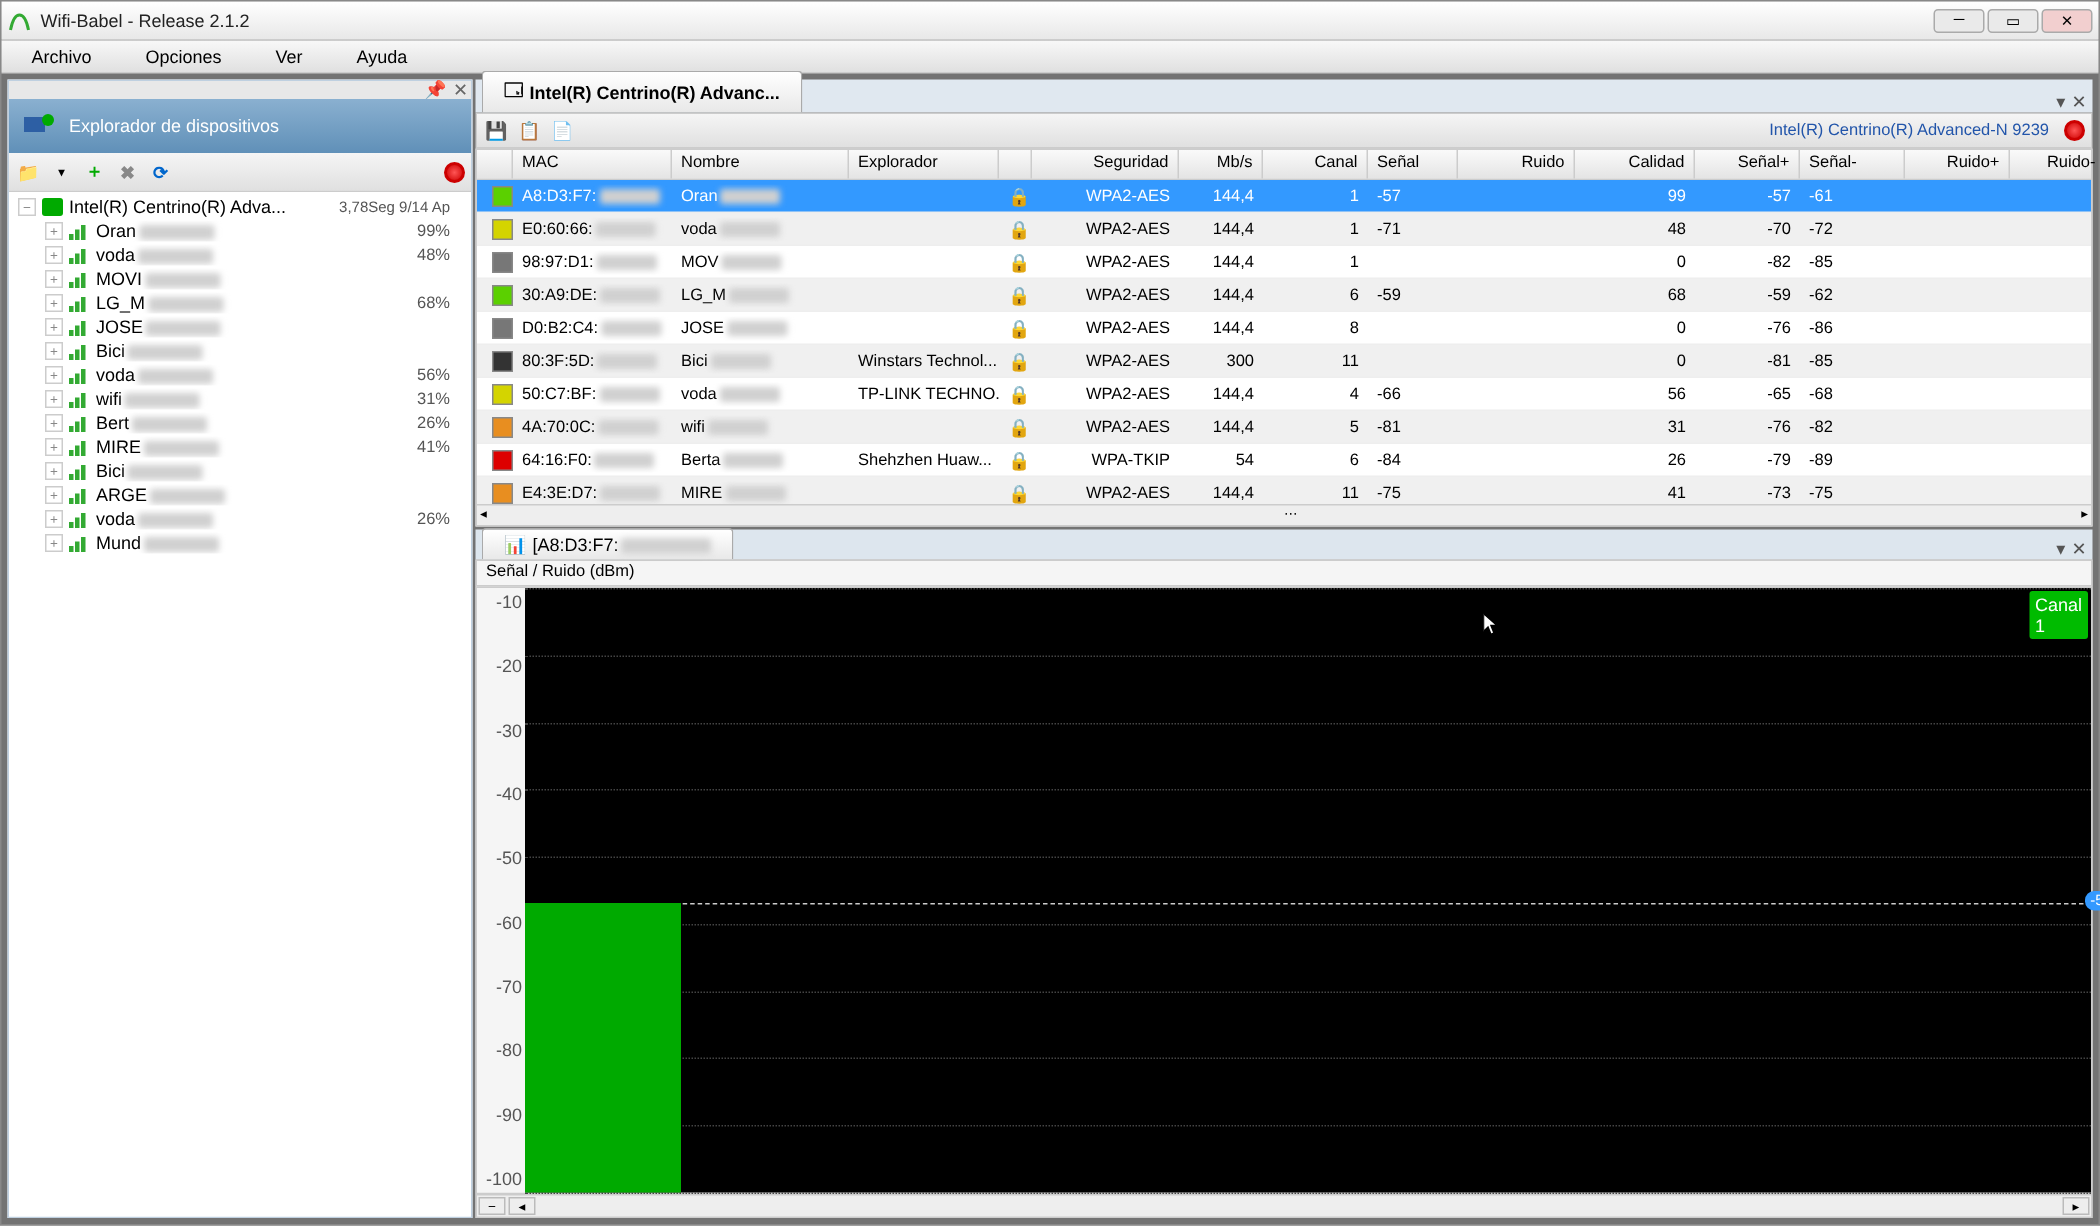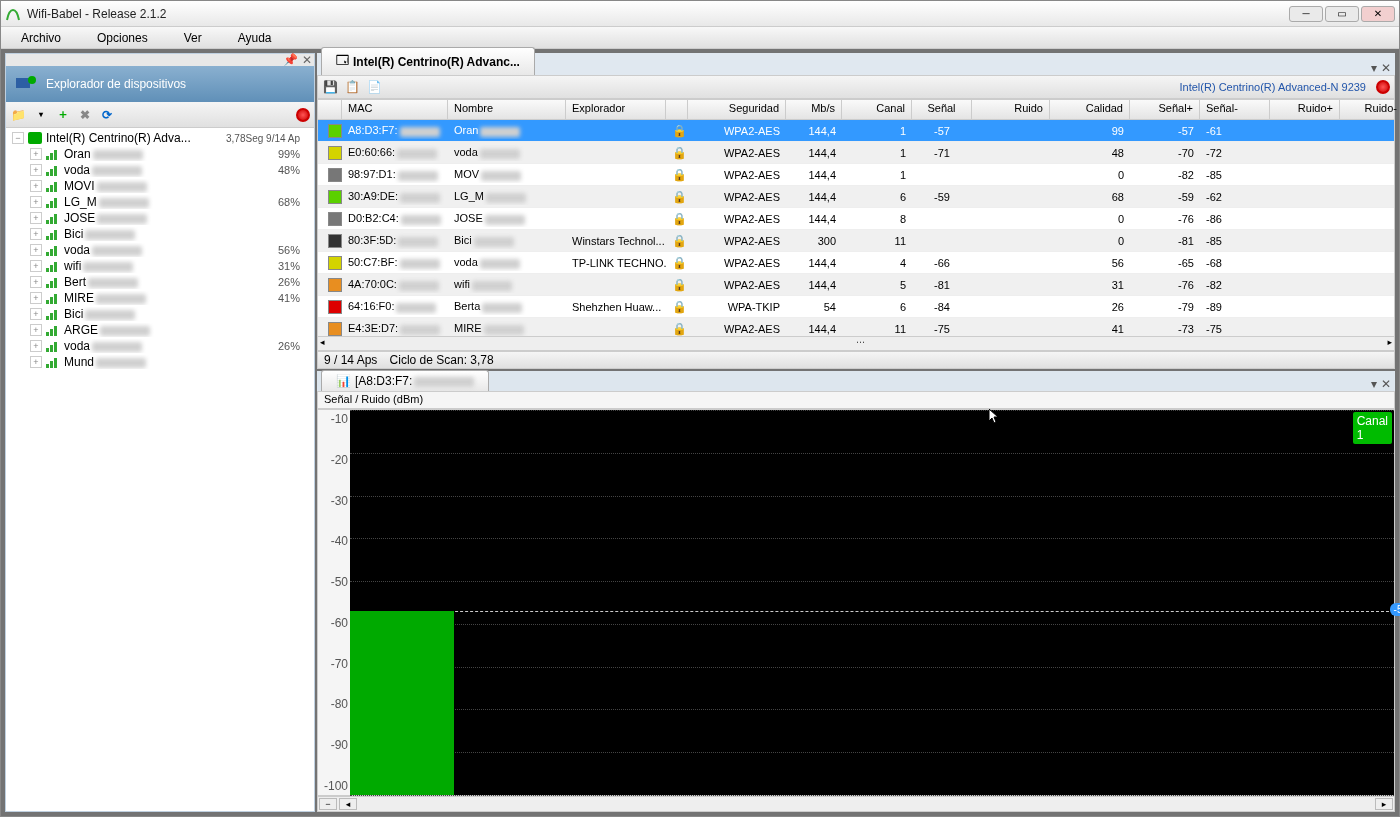--- a/index.html
+++ b/index.html
@@ -64,21 +64,21 @@
 .cursor-arrow{position:absolute;width:12px;height:16px;pointer-events:none}
 
 .c-sw{width:24px;flex:0 0 24px}
 .c-mac{width:106px;flex:0 0 106px}
 .c-nom{width:118px;flex:0 0 118px}
 .c-fab{width:100px;flex:0 0 100px}
 .c-lk{width:22px;flex:0 0 22px;text-align:center}
 .c-seg{width:98px;flex:0 0 98px;text-align:right}
 .c-mbs{width:56px;flex:0 0 56px;text-align:right}
 .c-can{width:70px;flex:0 0 70px;text-align:right}
-.c-sen{width:60px;flex:0 0 60px;text-align:center}
+.c-sen{width:60px;flex:0 0 60px;text-align:left}
 .c-rui{width:78px;flex:0 0 78px;text-align:right}
 .c-cal{width:80px;flex:0 0 80px;text-align:right}
 .c-sp{width:70px;flex:0 0 70px;text-align:right}
 .c-sm{width:70px;flex:0 0 70px;}
 .c-rp{width:70px;flex:0 0 70px;text-align:right}
 .c-rm{width:64px;flex:0 0 64px;text-align:right}
 </style>
 </head>
 <body>
 
@@ -539,25 +539,20 @@
   <div class="c-rm"></div>
             </div>
           </div>
         <div style="height:14px;background:#eee;border-top:1px solid #ccc;position:relative">
           <span style="position:absolute;left:2px;font-size:9px">◂</span>
           <span style="position:absolute;left:50%;font-size:9px">⋯</span>
           <span style="position:absolute;right:2px;font-size:9px">▸</span>
         </div>
       </div>
 
-      <div class="status-bar">
-        <span>9 / 14 Aps</span>
-        &nbsp;&nbsp;
-        <span>Ciclo de Scan: 3,78</span>
-      </div>
 
       <div class="chart-tab-strip">
         <div class="tab" style="font-weight:normal">
           <span>📊</span>
           <span><span>[A8:D3:F7:</span><span class="blur" style="width:60px"></span></span>
         </div>
         <div class="tab-close">
           <span>▾</span>
           <span>✕</span>
         </div>

